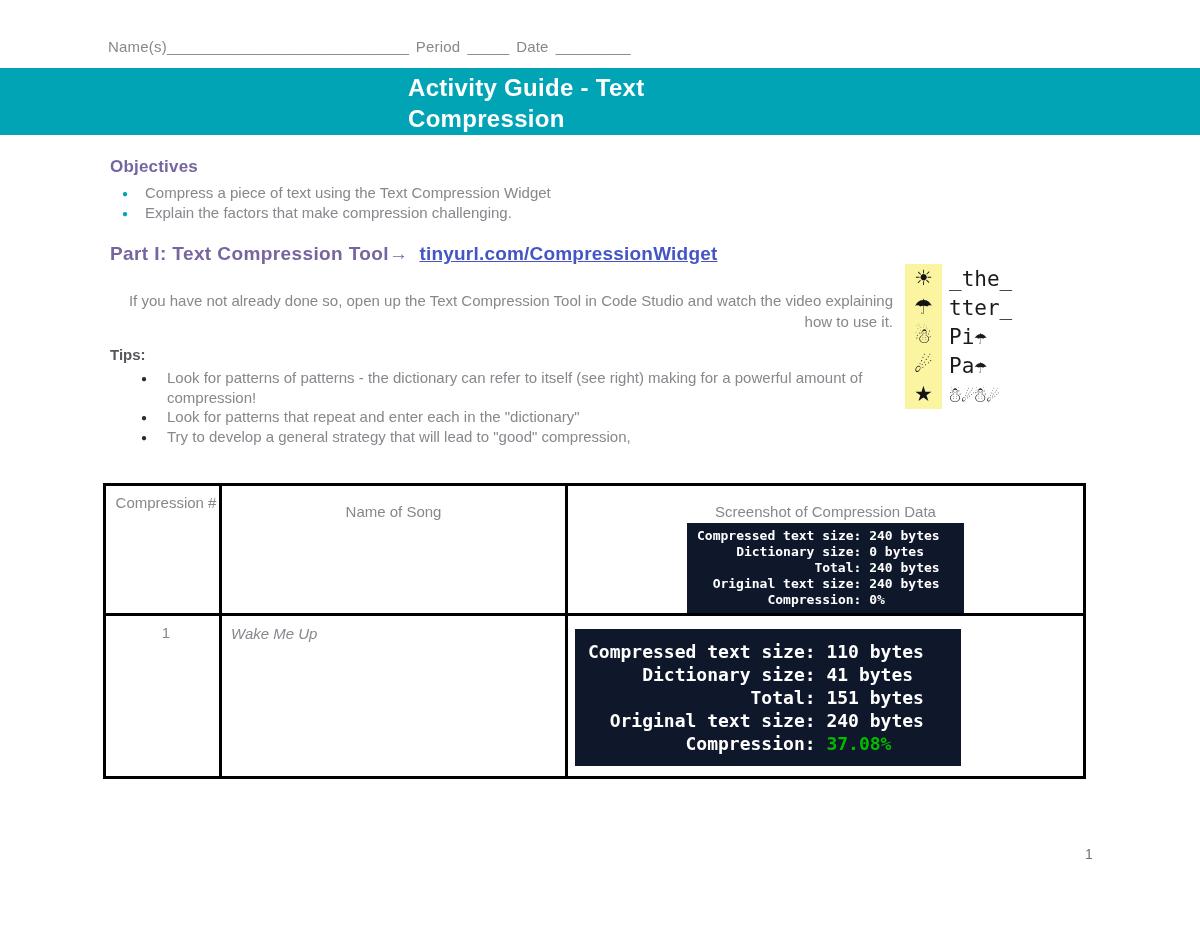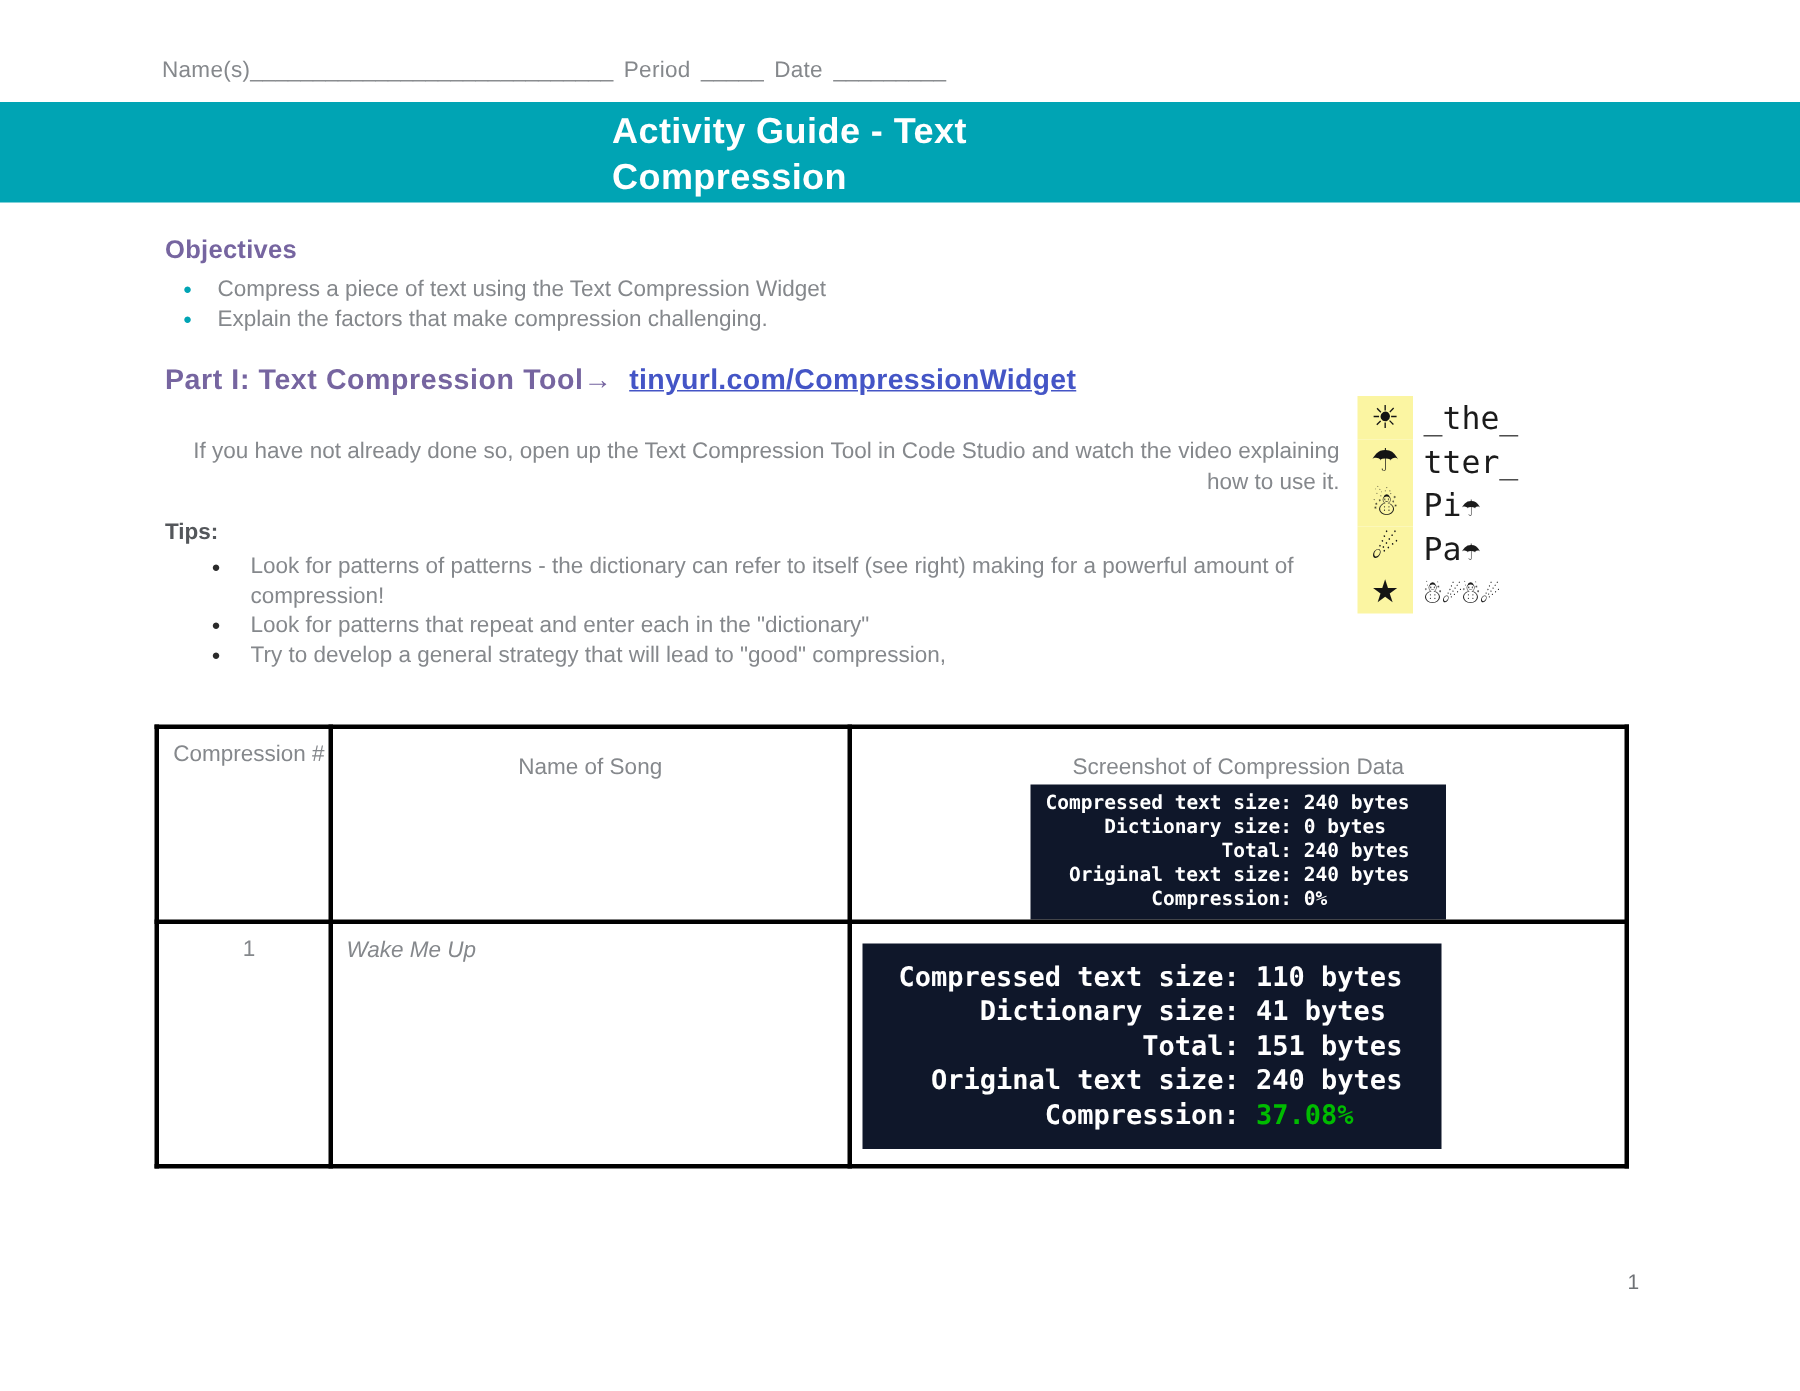--- a/index.html
+++ b/index.html
@@ -92,21 +92,21 @@
     font-family:"DejaVu Sans Mono","Liberation Mono",monospace; font-weight:bold;
   }
   .terminal .tlabel { display:inline-block; width:21ch; text-align:right; white-space:pre; }
   .terminal .tvalue { margin-left:1ch; }
   .terminal .tvalue.green { color:#00bb00; }
   .terminal.small {
     width:277px; margin:3px auto 0 auto; padding:5px 10px;
     font-size:13px; line-height:16px;
   }
   .terminal.large {
-    width:386px; margin:13px 0 0 7px; padding:11px 10px 11px 24px;
+    width:386px; margin:13px 0 0 7px; padding:11px 10px 11px 13px;
     font-size:18px; line-height:23px;
   }
 
   .page-number {
     position:absolute; left:1085px; top:846px;
     font-size:14px; color:#6f7276;
   }
 </style>
 </head>
 <body>

